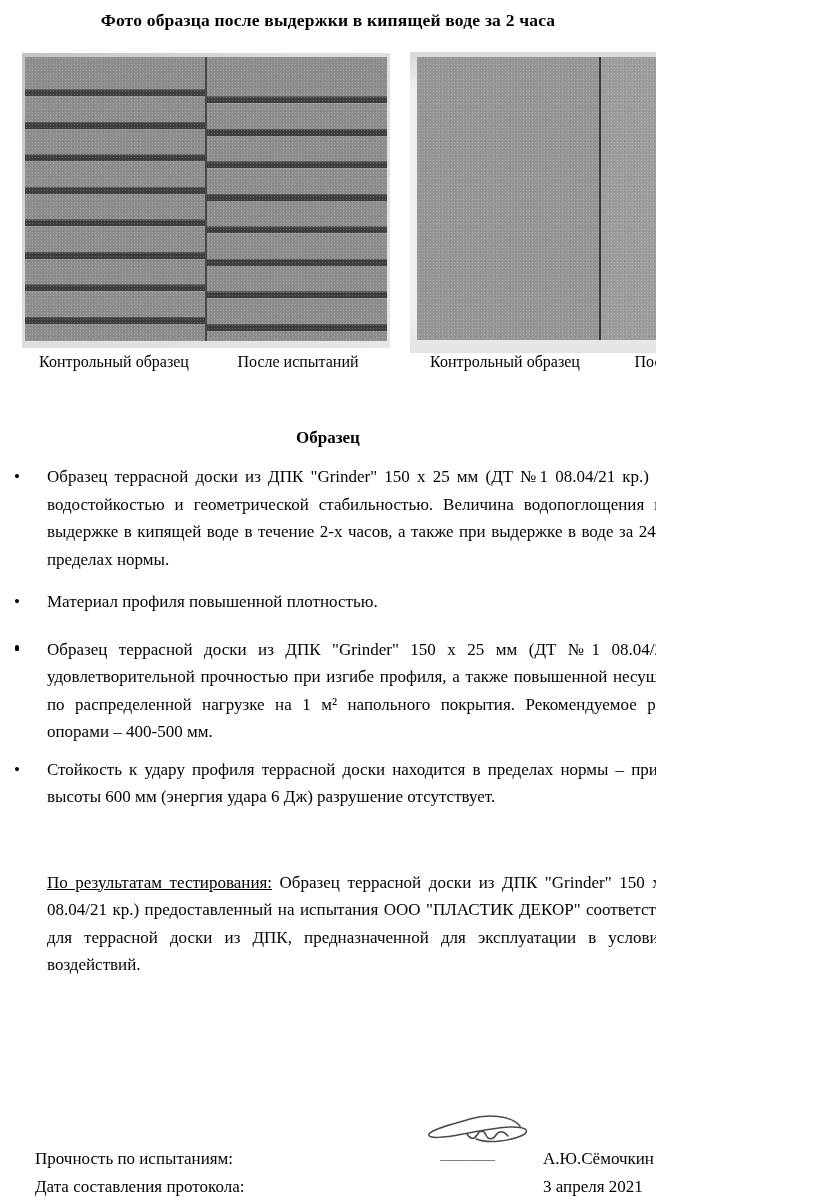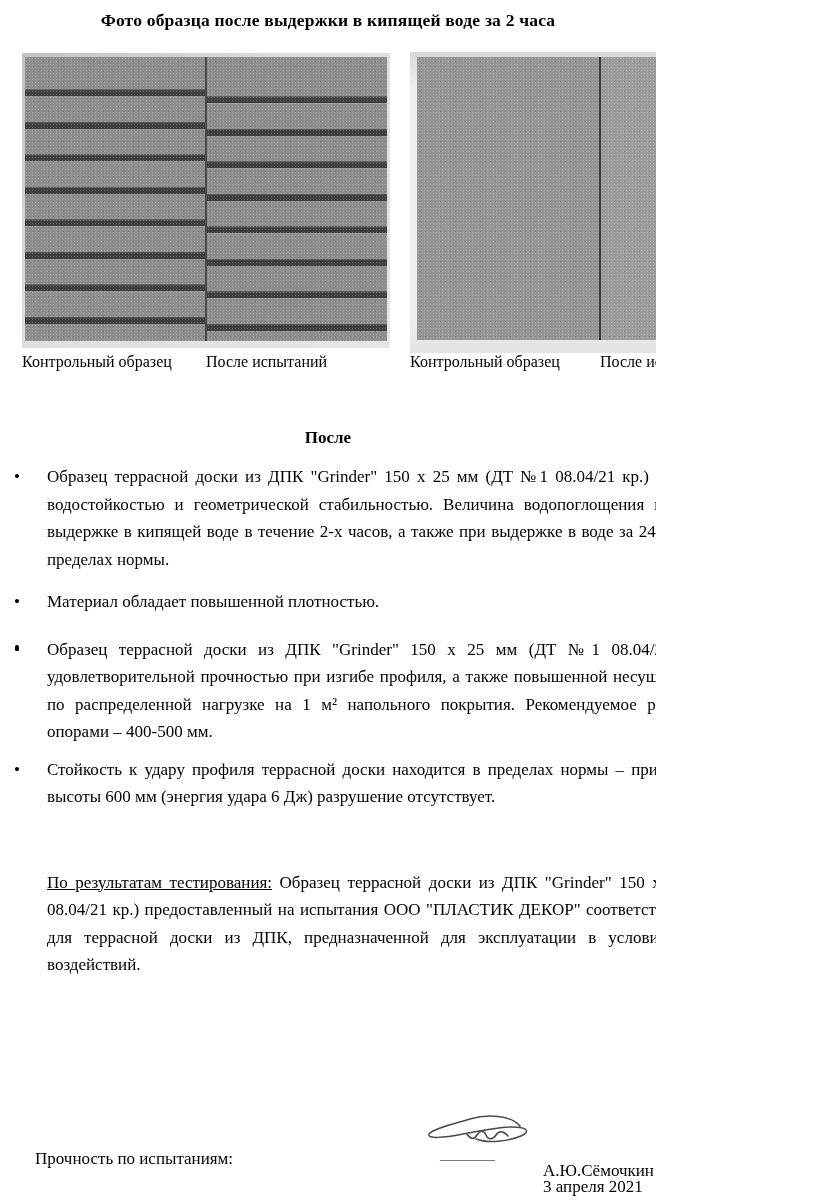--- a/index.html
+++ b/index.html
@@ -52,21 +52,21 @@
   .g1 { background-position:0 0, 1px 2px, 0 8px; }
   .g2 { background-position:0 0, 1px 2px, 0 15px; }
   .photo-left .board + .board { border-left:2px solid #4a4a4a; }
   .photo-right .board + .board { border-left:2px solid #3a3a3a; }
   .b1 { background-color:var(--board-right-a,#949494); }
   .b2 { background-color:var(--board-right-b,#9c9c9c); }
 
   .captions { position:absolute; display:flex; font-size:16px; }
   .captions-left  { left:22px;  top:353px; width:368px; }
   .captions-right { left:410px; top:353px; width:380px; }
-  .captions span { flex:1; text-align:left; white-space:nowrap; }
+  .captions span { flex:1; text-align:center; white-space:nowrap; }
 
   
   .conclusions-heading {
     position:absolute; top:428px; left:0; width:100%;
     text-align:center; font-size:17px; font-weight:bold;
   }
   .content {
     position:absolute; top:463px; left:47px; width:738px;
     font-size:17px; line-height:27.5px; text-align:justify;
   }
@@ -77,21 +77,21 @@
   .bullet-item:nth-of-type(3) { margin-bottom:20px; }
   .bullet-item:nth-of-type(4) { margin-bottom:15px; }
   .bullet-item:nth-of-type(5) { margin-bottom:10px; }
   .summary { margin-top:58px; }
   .summary .lead { text-decoration:underline; }
 
   
   .sig-label-specialist { position:absolute; left:35px; top:1149px; font-size:17px; }
   .sig-label-date       { position:absolute; left:35px; top:1177px; font-size:17px; }
   .sig-line  { position:absolute; left:440px; top:1149px; font-size:11px; }
-  .sig-name  { position:absolute; left:543px; top:1149px; font-size:17px;margin-top:12px; }
+  .sig-name  { position:absolute; left:543px; top:1149px; font-size:17px; }
   .sig-date  { position:absolute; left:543px; top:1177px; font-size:17px; }
   .signature-svg { position:absolute; left:423px; top:1110px; }
   .signature-svg path { fill:none; stroke:var(--signature-ink,#4a4a4a); stroke-width:1.5; stroke-linecap:round; }
 </style>
 </head>
 <body>
 
 <div class="page">
 
   <h1 class="title">Фото образца после выдержки в кипящей воде за 2 часа</h1>
@@ -107,32 +107,32 @@
 
   <div class="photo photo-right">
     <div class="board plain speckle b1"></div>
     <div class="board plain speckle b2"></div>
   </div>
   <div class="captions captions-right">
     <span>Контрольный образец</span>
     <span>После испытаний</span>
   </div>
 
-  <h2 class="conclusions-heading">После</h2>
+  <h2 class="conclusions-heading">Образец</h2>
 
   <div class="content">
 
     <div class="bullet-item">
       <span class="marker">•</span>
       <span class="btext">Образец террасной доски из ДПК "Grinder" 150 х 25 мм (ДТ №1 08.04/21 кр.) обладает средней водостойкостью и геометрической стабильностью. Величина водопоглощения и набухания при выдержке в кипящей воде в течение 2-х часов, а также при выдержке в воде за 24 часа находится в пределах нормы.</span>
     </div>
 
     <div class="bullet-item">
       <span class="marker">•</span>
-      <span class="btext">Материал обладает повышенной плотностью.</span>
+      <span class="btext">Материал профиля повышенной плотностью.</span>
     </div>
 
     <div class="bullet-item">
       <span class="marker">•</span>
     </div>
 
     <div class="bullet-item">
       <span class="marker">•</span>
     </div>
 
@@ -145,20 +145,21 @@
       <span class="marker">•</span>
       <span class="btext">Стойкость к удару профиля террасной доски находится в пределах нормы – при падении груза с высоты 600 мм (энергия удара 6 Дж) разрушение отсутствует.</span>
     </div>
 
     <p class="summary">
       <span class="lead">По результатам тестирования:</span><span> Образец террасной доски из ДПК "Grinder" 150 х 25 мм (ДТ №1 08.04/21 кр.) предоставленный на испытания ООО "ПЛАСТИК ДЕКОР" соответствует требованиям для террасной доски из ДПК, предназначенной для эксплуатации в условиях атмосферных воздействий.</span>
     </p>
   </div>
 
   <div class="sig-label-specialist">Прочность по испытаниям:</div>
+  <div class="sig-label-date">Дата составления протокола:</div>
 
   <svg class="signature-svg" width="118" height="48" viewBox="0 0 118 48" xmlns="http://www.w3.org/2000/svg">
     <path d="M97,16 C88,5 64,4 47,9 C30,14 9,19 6,24 C4,29 20,28 40,24 C66,19 93,14 102,19 C108,23 95,29 77,31 C68,32 58,31 53,29"></path>
     <path d="M44,24 c3,5 7,6 10,1 c3,-5 7,-5 9,0 c2,5 7,5 10,0 c3,-5 8,-4 12,1"></path>
   </svg>
   <span class="sig-line">__________</span>
   <span class="sig-name">А.Ю.Сёмочкин</span>
   <span class="sig-date">3 апреля 2021 г.</span>
 
 </div>

